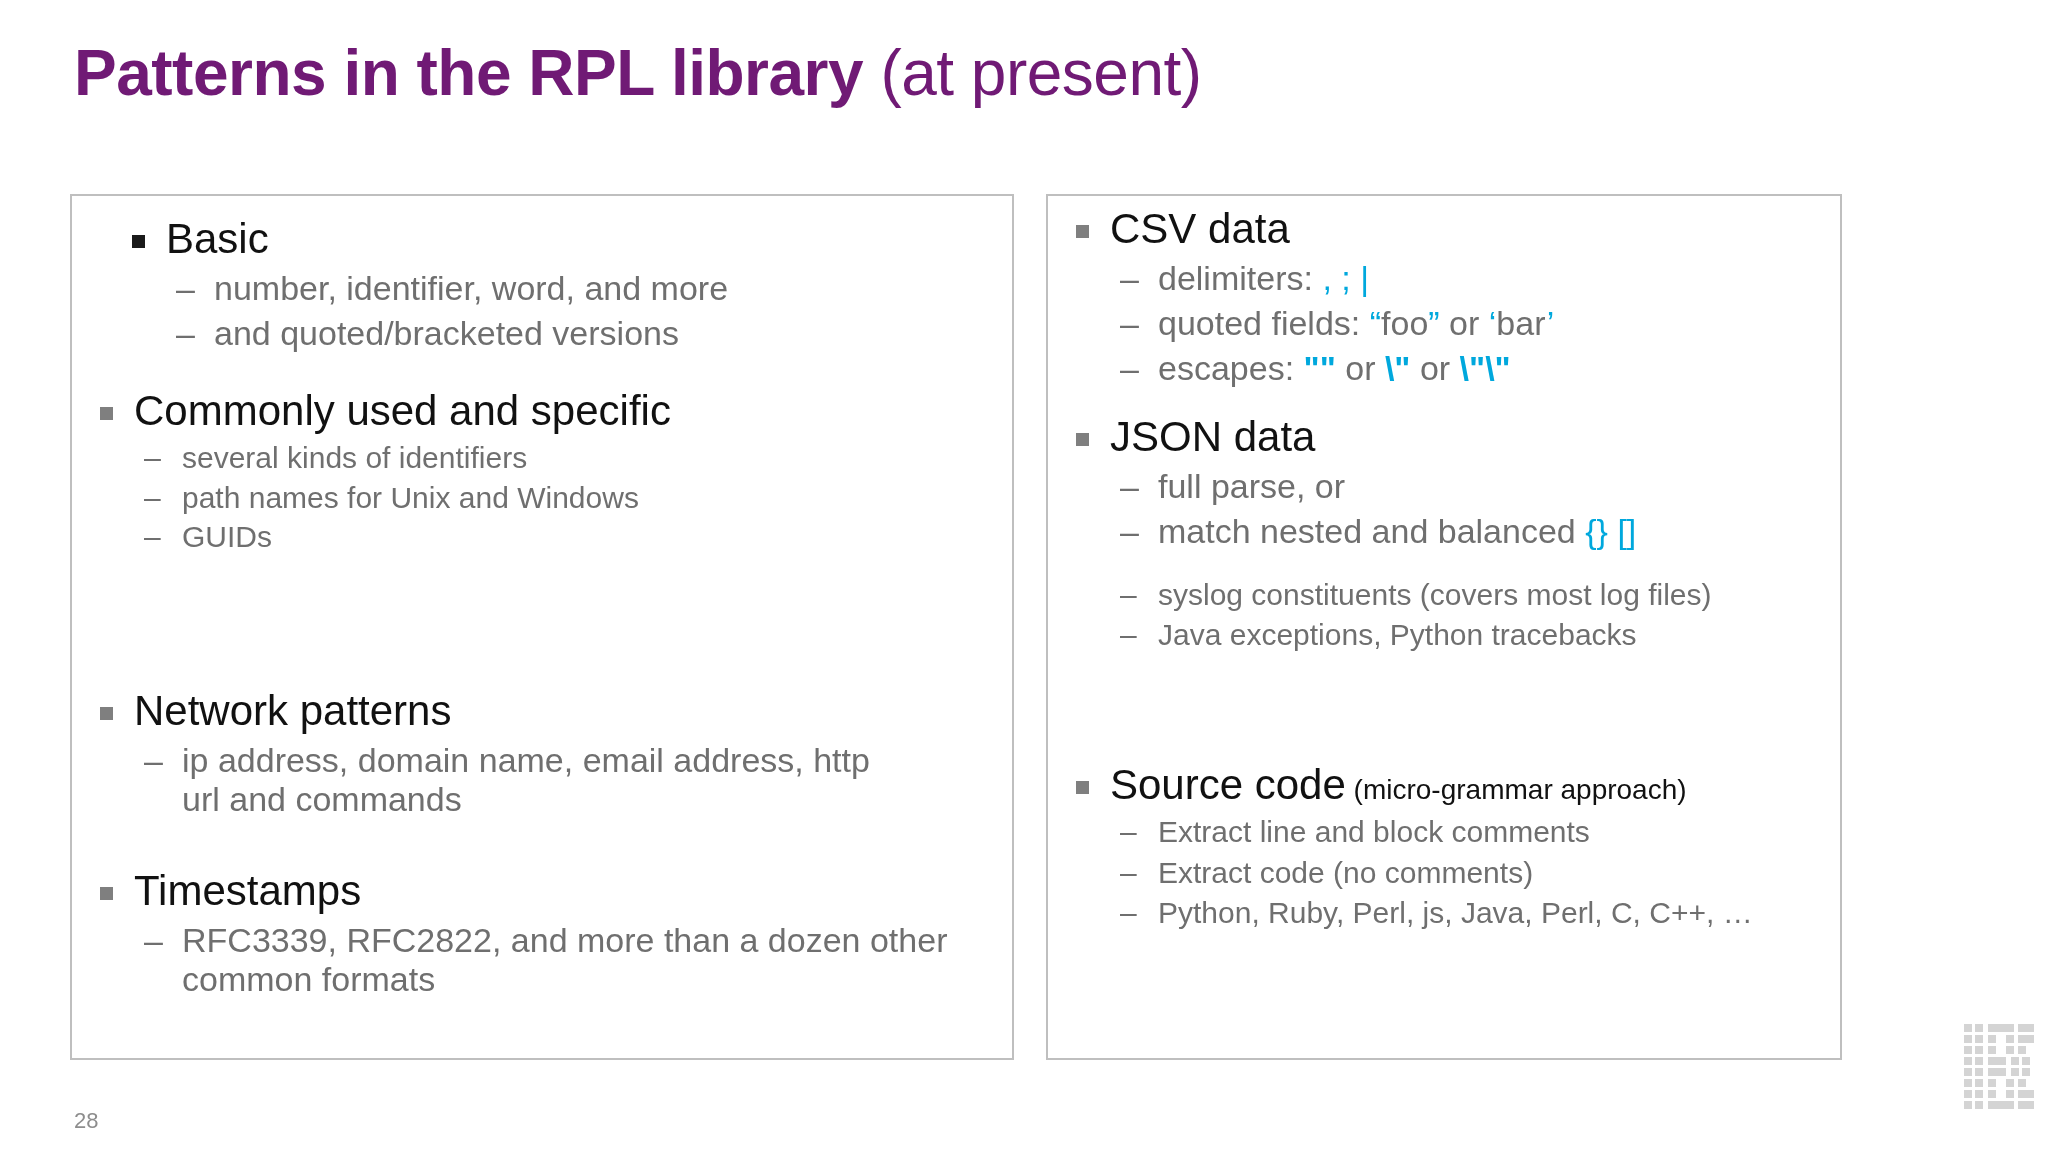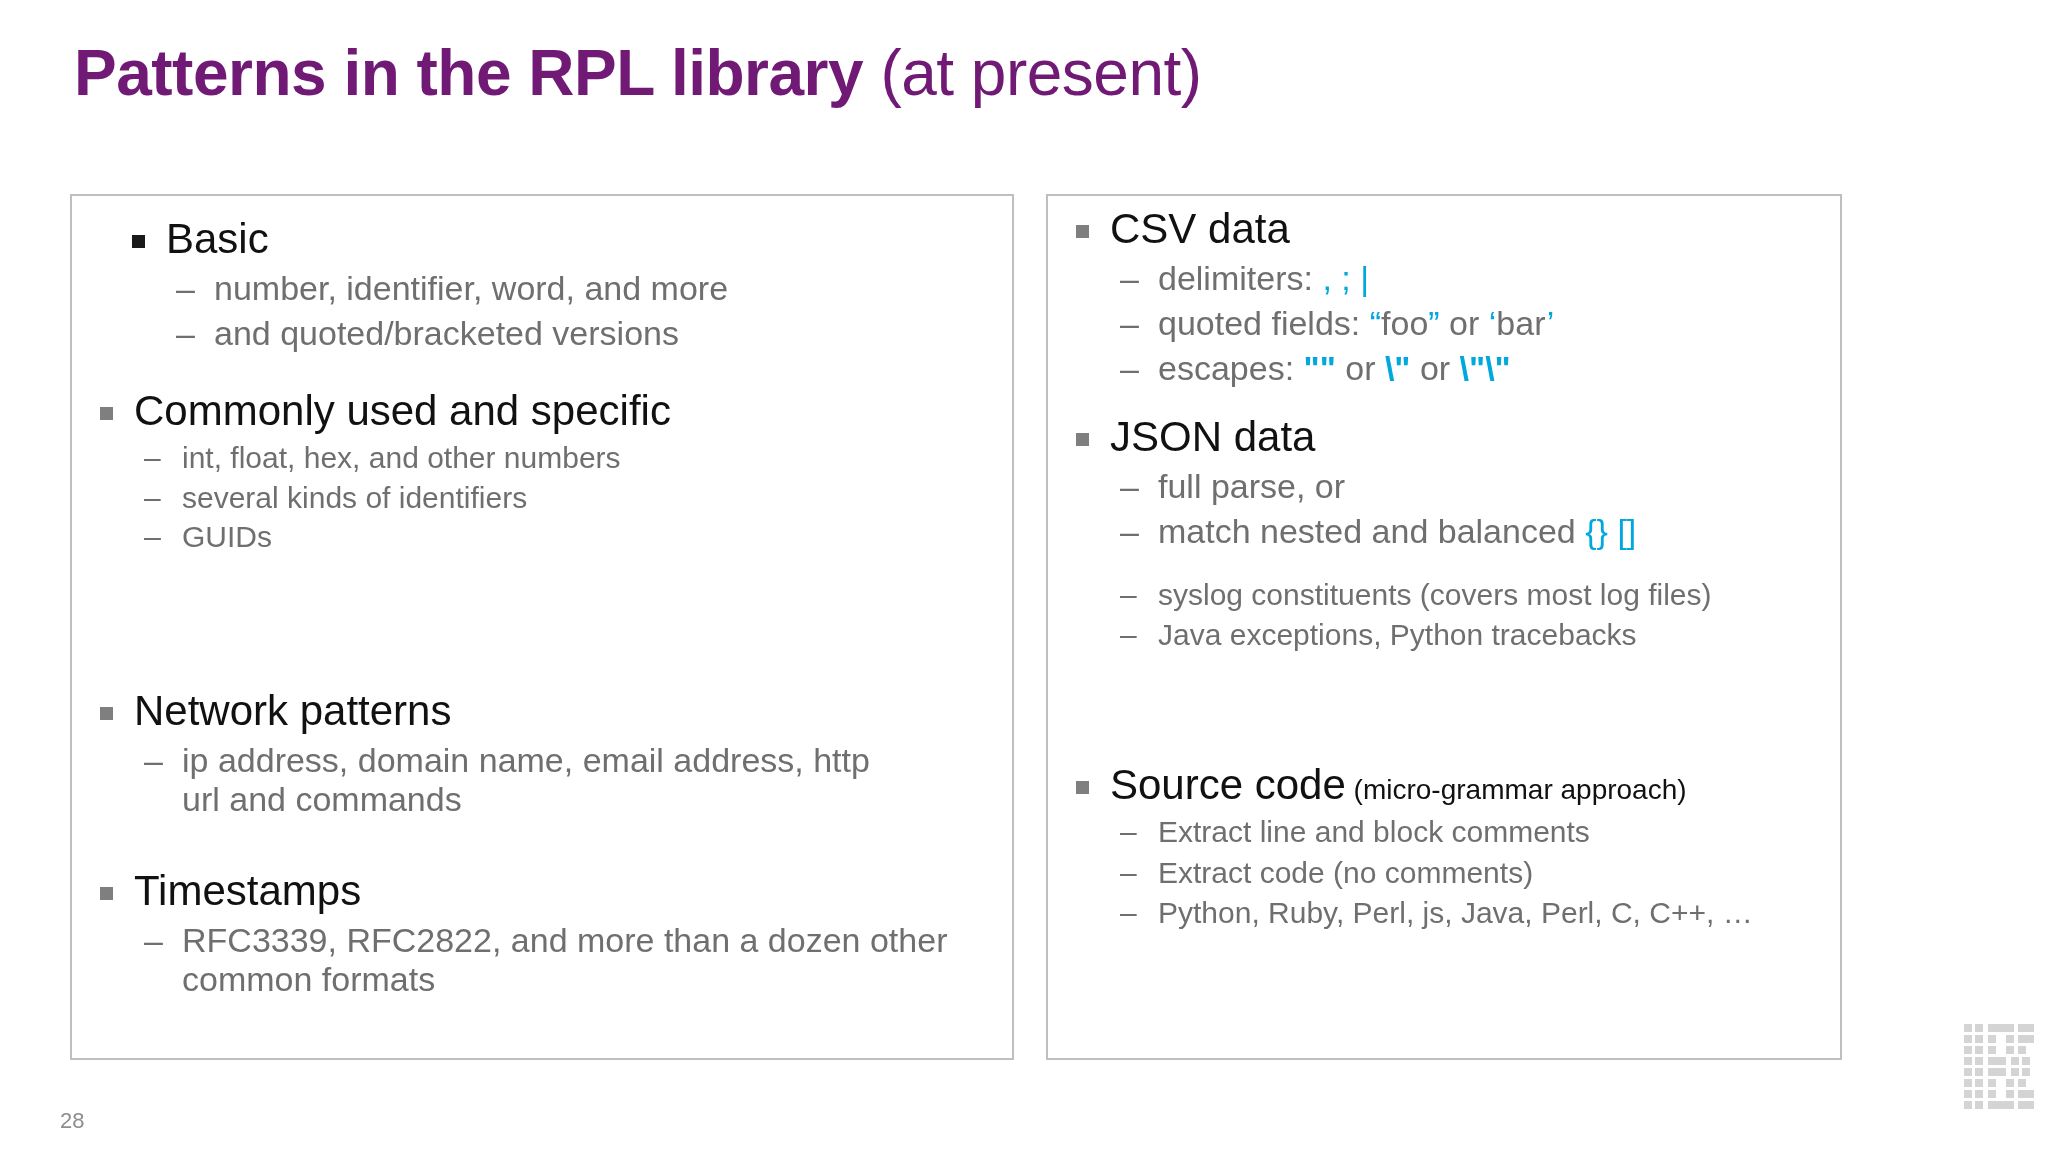--- a/index.html
+++ b/index.html
@@ -82,21 +82,21 @@
   }
   .l2-big   { font-size: 34px; }
   .l2-small { font-size: 30px; }
 
   .cy { color: #00a8dd; }
   .cy-b { color: #00a8dd; font-weight: bold; }
 
   
   .page-num {
     position: absolute;
-    left: 60px;
+    left: 74px;
     top: 1108px;
     font-size: 22px;
     color: #8d8d8d;
   }
 
   
   .ibm-logo {
     position: absolute;
     left: 1962px;
     top: 1022px;
@@ -124,27 +124,27 @@
       <div class="l2 l2-big" style="margin-top:6px;">
         <span class="dash">–</span><span>and quoted/bracketed versions</span>
       </div>
     </div>
 
     <div class="grp" style="top:192px;">
       <div class="l1">
         <span class="sq sq-gray"></span><span>Commonly used and specific</span>
       </div>
       <div class="l2 l2-small" style="margin-top:8px;">
-        <span class="dash">–</span><span>int, float, hex, and other numbers</span>
+        <span class="dash">–</span>
       </div>
       <div class="l2 l2-small" style="margin-top:5px;">
         <span class="dash">–</span><span>several kinds of identifiers</span>
       </div>
       <div class="l2 l2-small" style="margin-top:5px;">
-        <span class="dash">–</span>
+        <span class="dash">–</span><span>path names for Unix and Windows</span>
       </div>
       <div class="l2 l2-small" style="margin-top:5px;">
         <span class="dash">–</span><span>GUIDs</span>
       </div>
     </div>
 
     <div class="grp" style="top:492px;">
       <div class="l1">
         <span class="sq sq-gray"></span><span>Network patterns</span>
       </div>

